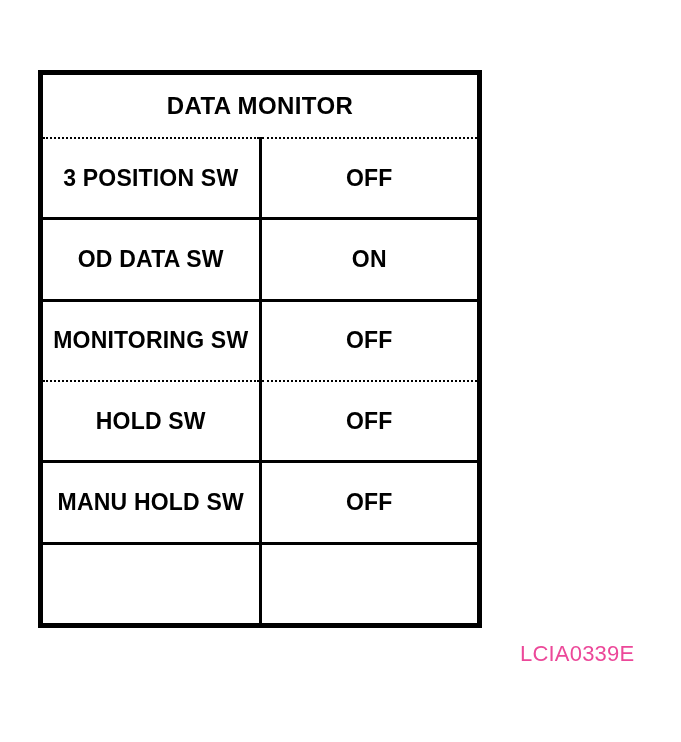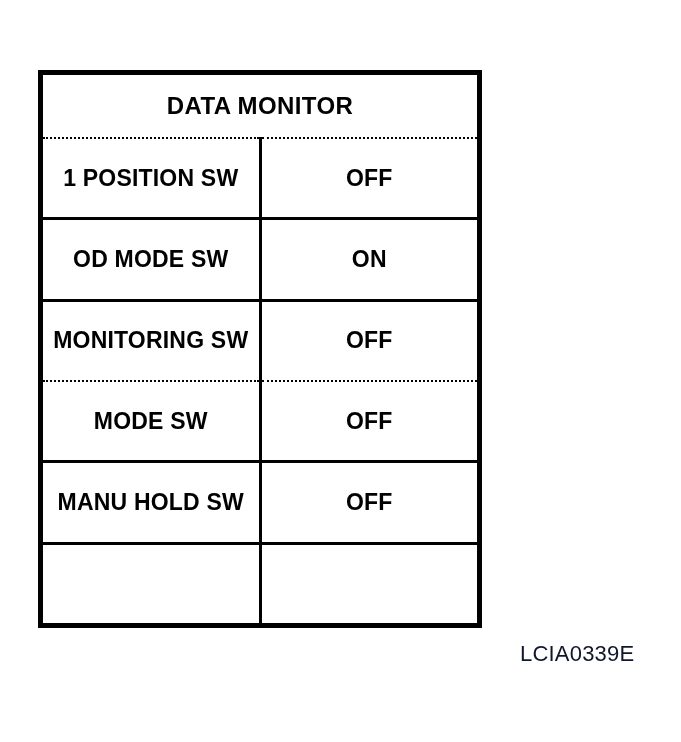--- a/index.html
+++ b/index.html
@@ -84,54 +84,54 @@
 
   
   #figure-caption {
     position: absolute;
     left: 520px;
     top: 641px;
     font-size: 22px;
     font-weight: normal;
     letter-spacing: 0.2px;
     white-space: nowrap;
-    color: #0f172a;
+    color: #ec4899;
   }
 </style>
 </head>
 <body>
 
 <div id="figure">
 
   <div id="monitor-table">
     <table class="tbl">
       <tbody>
 
         <tr class="row-header">
           <td colspan="2" class="cell-title">DATA MONITOR</td>
         </tr>
 
 
         <tr class="row-body div-solid">
-          <td class="col-name">1 POSITION SW</td>
+          <td class="col-name">3 POSITION SW</td>
           <td class="col-value">OFF</td>
         </tr>
 
         <tr class="row-body div-solid">
-          <td class="col-name">OD MODE SW</td>
+          <td class="col-name">OD DATA SW</td>
           <td class="col-value">ON</td>
         </tr>
 
         <tr class="row-body div-dotted">
           <td class="col-name">MONITORING SW</td>
           <td class="col-value">OFF</td>
         </tr>
 
         <tr class="row-body div-solid">
-          <td class="col-name">MODE SW</td>
+          <td class="col-name">HOLD SW</td>
           <td class="col-value">OFF</td>
         </tr>
 
         <tr class="row-body div-solid">
           <td class="col-name">MANU HOLD SW</td>
           <td class="col-value">OFF</td>
         </tr>
 
         <tr class="row-body row-blank div-none">
           <td class="col-name"></td>

